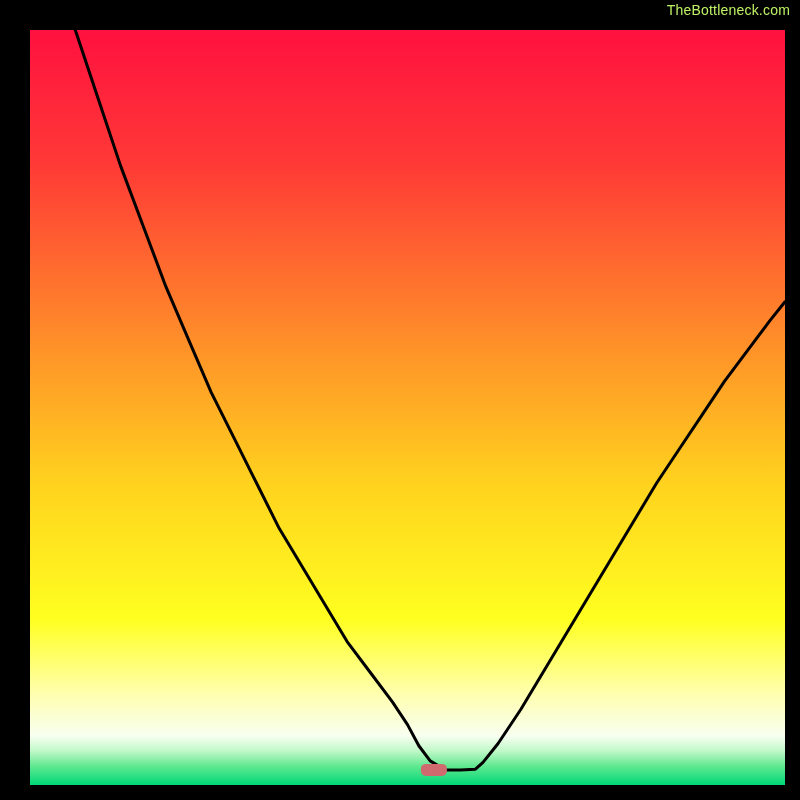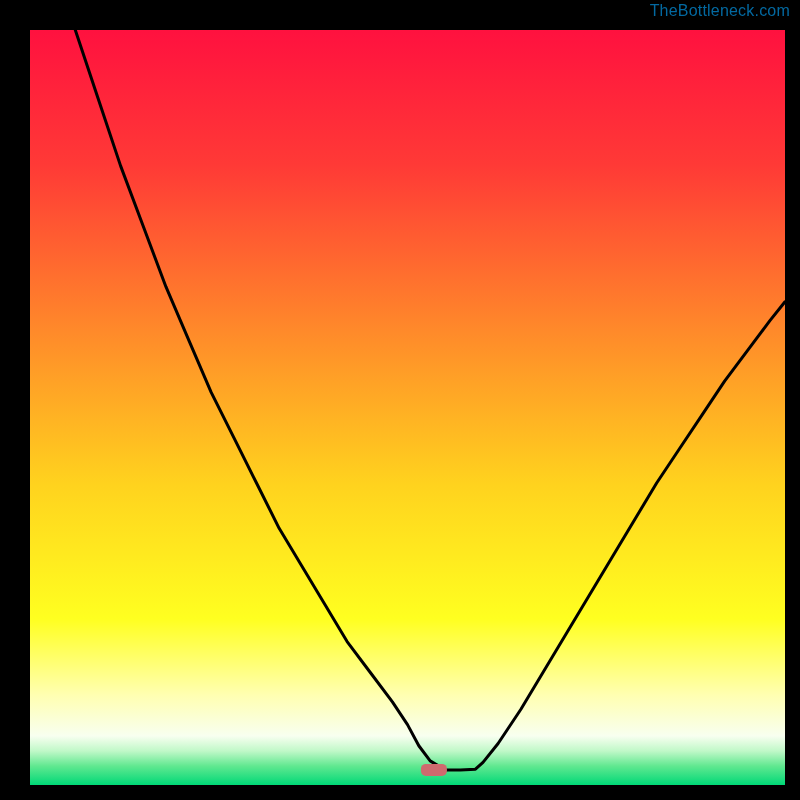--- a/index.html
+++ b/index.html
@@ -14,22 +14,22 @@
   .frame {
     position: relative;
     width: 800px;
     height: 800px;
     background: #000;
   }
   .watermark {
     position: absolute;
     top: 2px;
     right: 10px;
-    color: #0369a1;
-    font-size: 16px;
+    color: #bef264;
+    font-size: 14px;
     font-weight: 400;
     letter-spacing: 0.2px;
     z-index: 10;
   }
   .plot-wrap {
     position: absolute;
     left: 30px;
     top: 30px;
     width: 755px;
     height: 755px;

